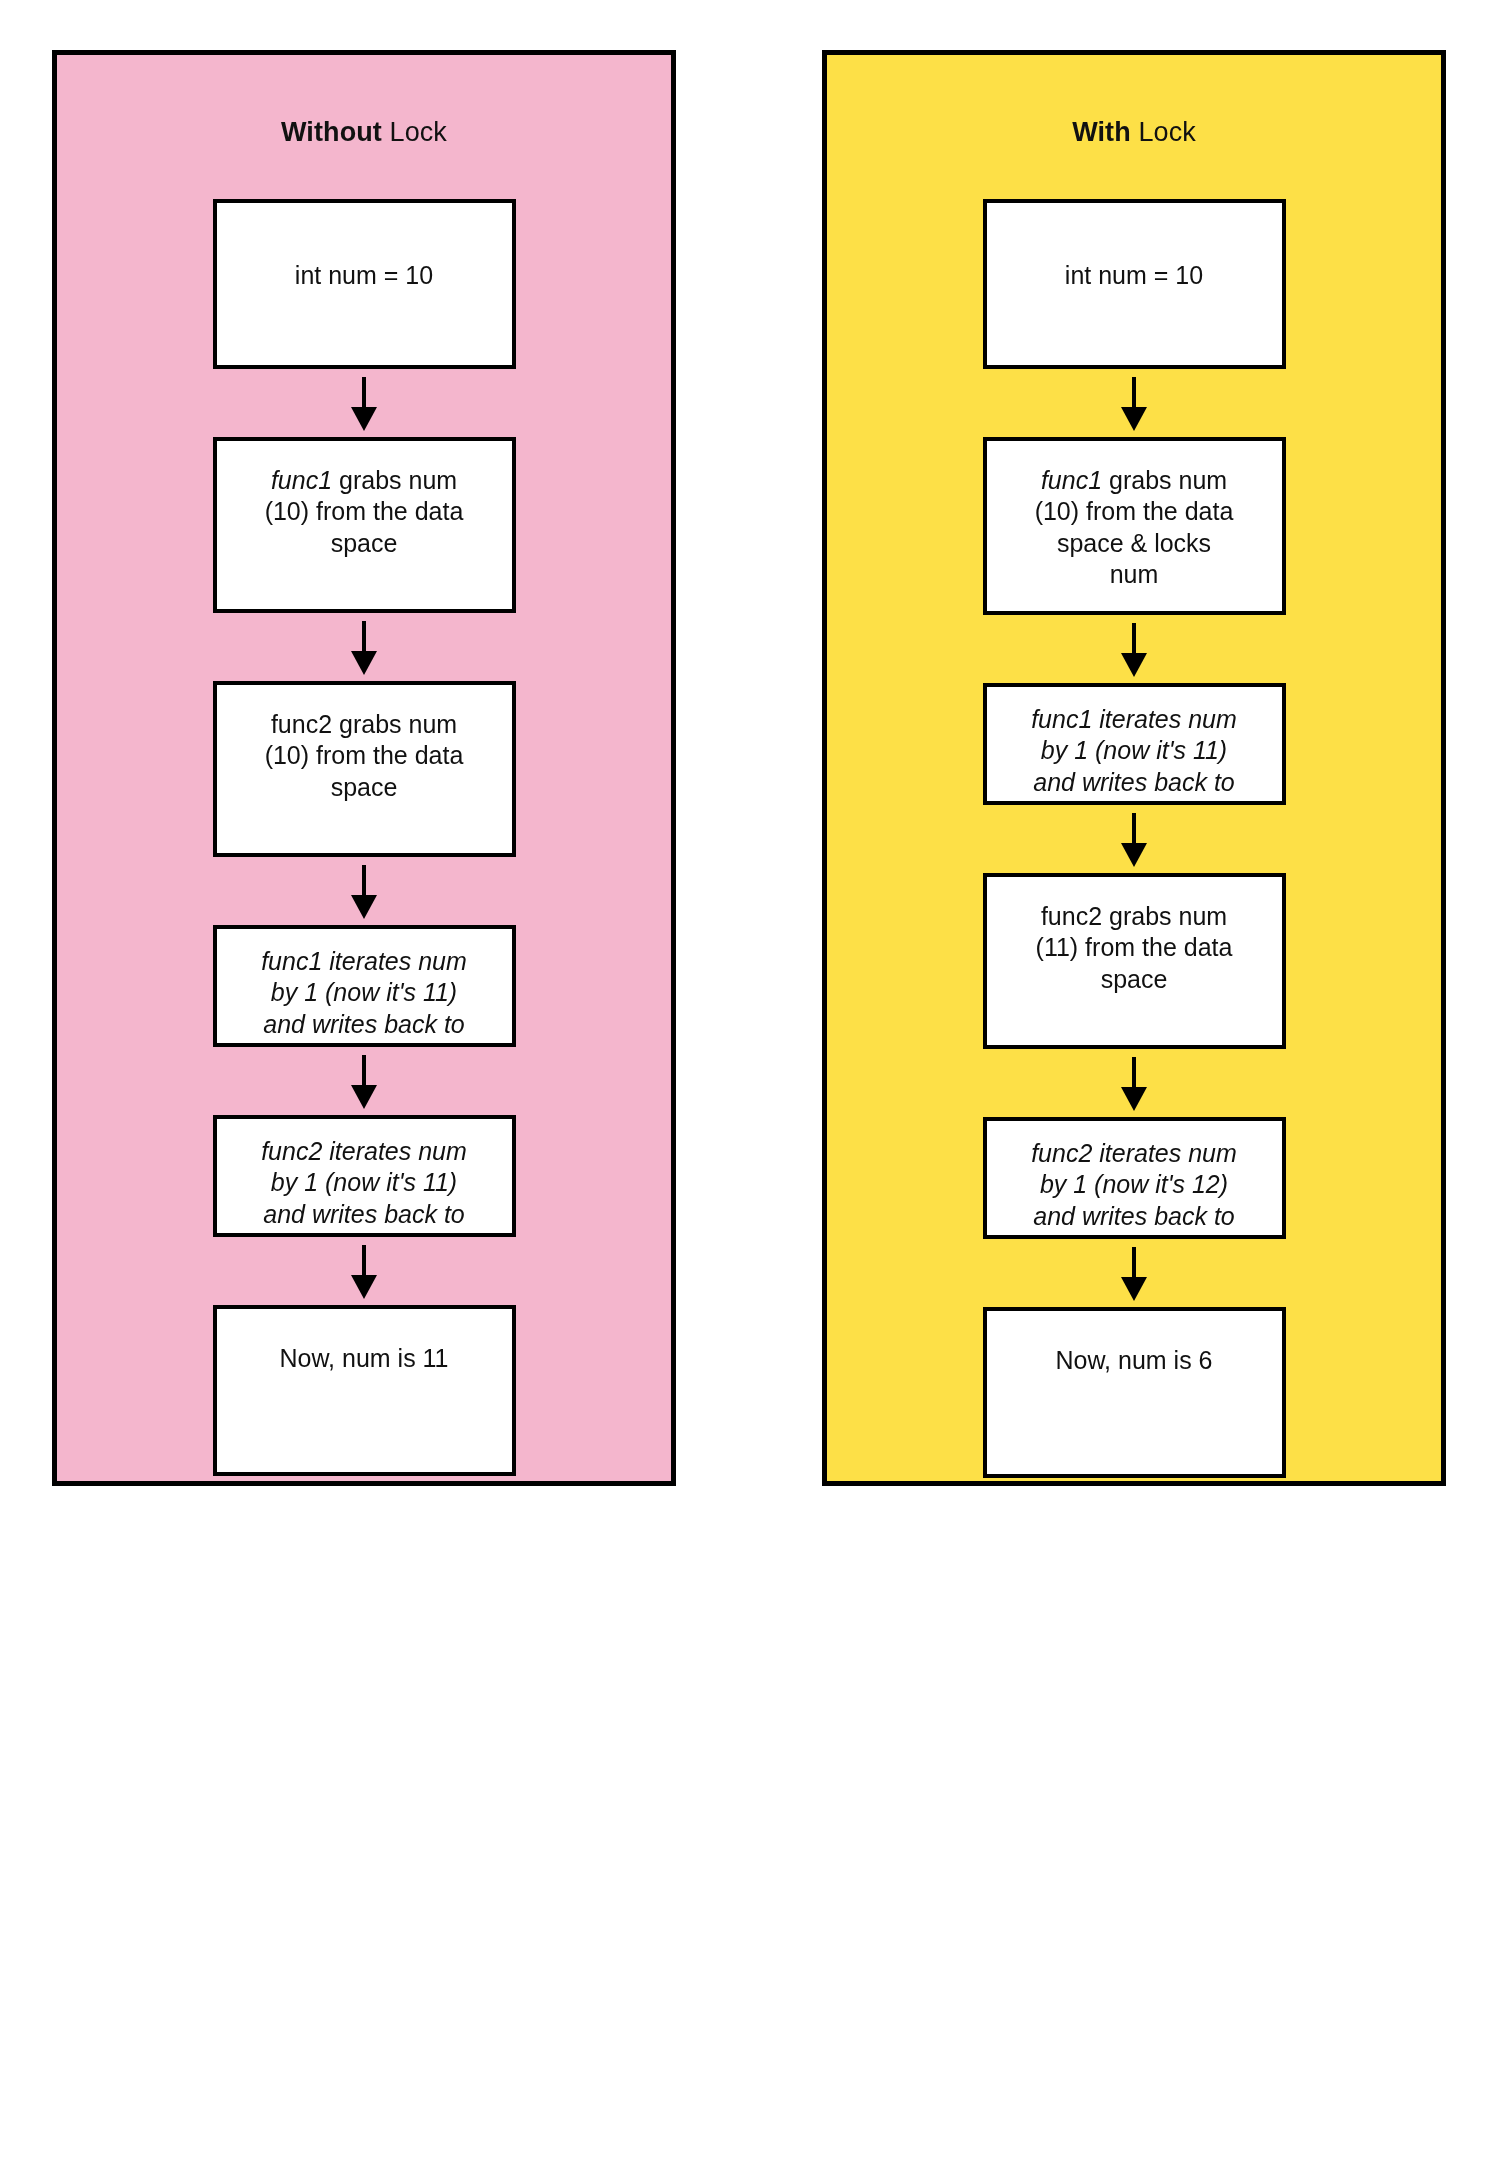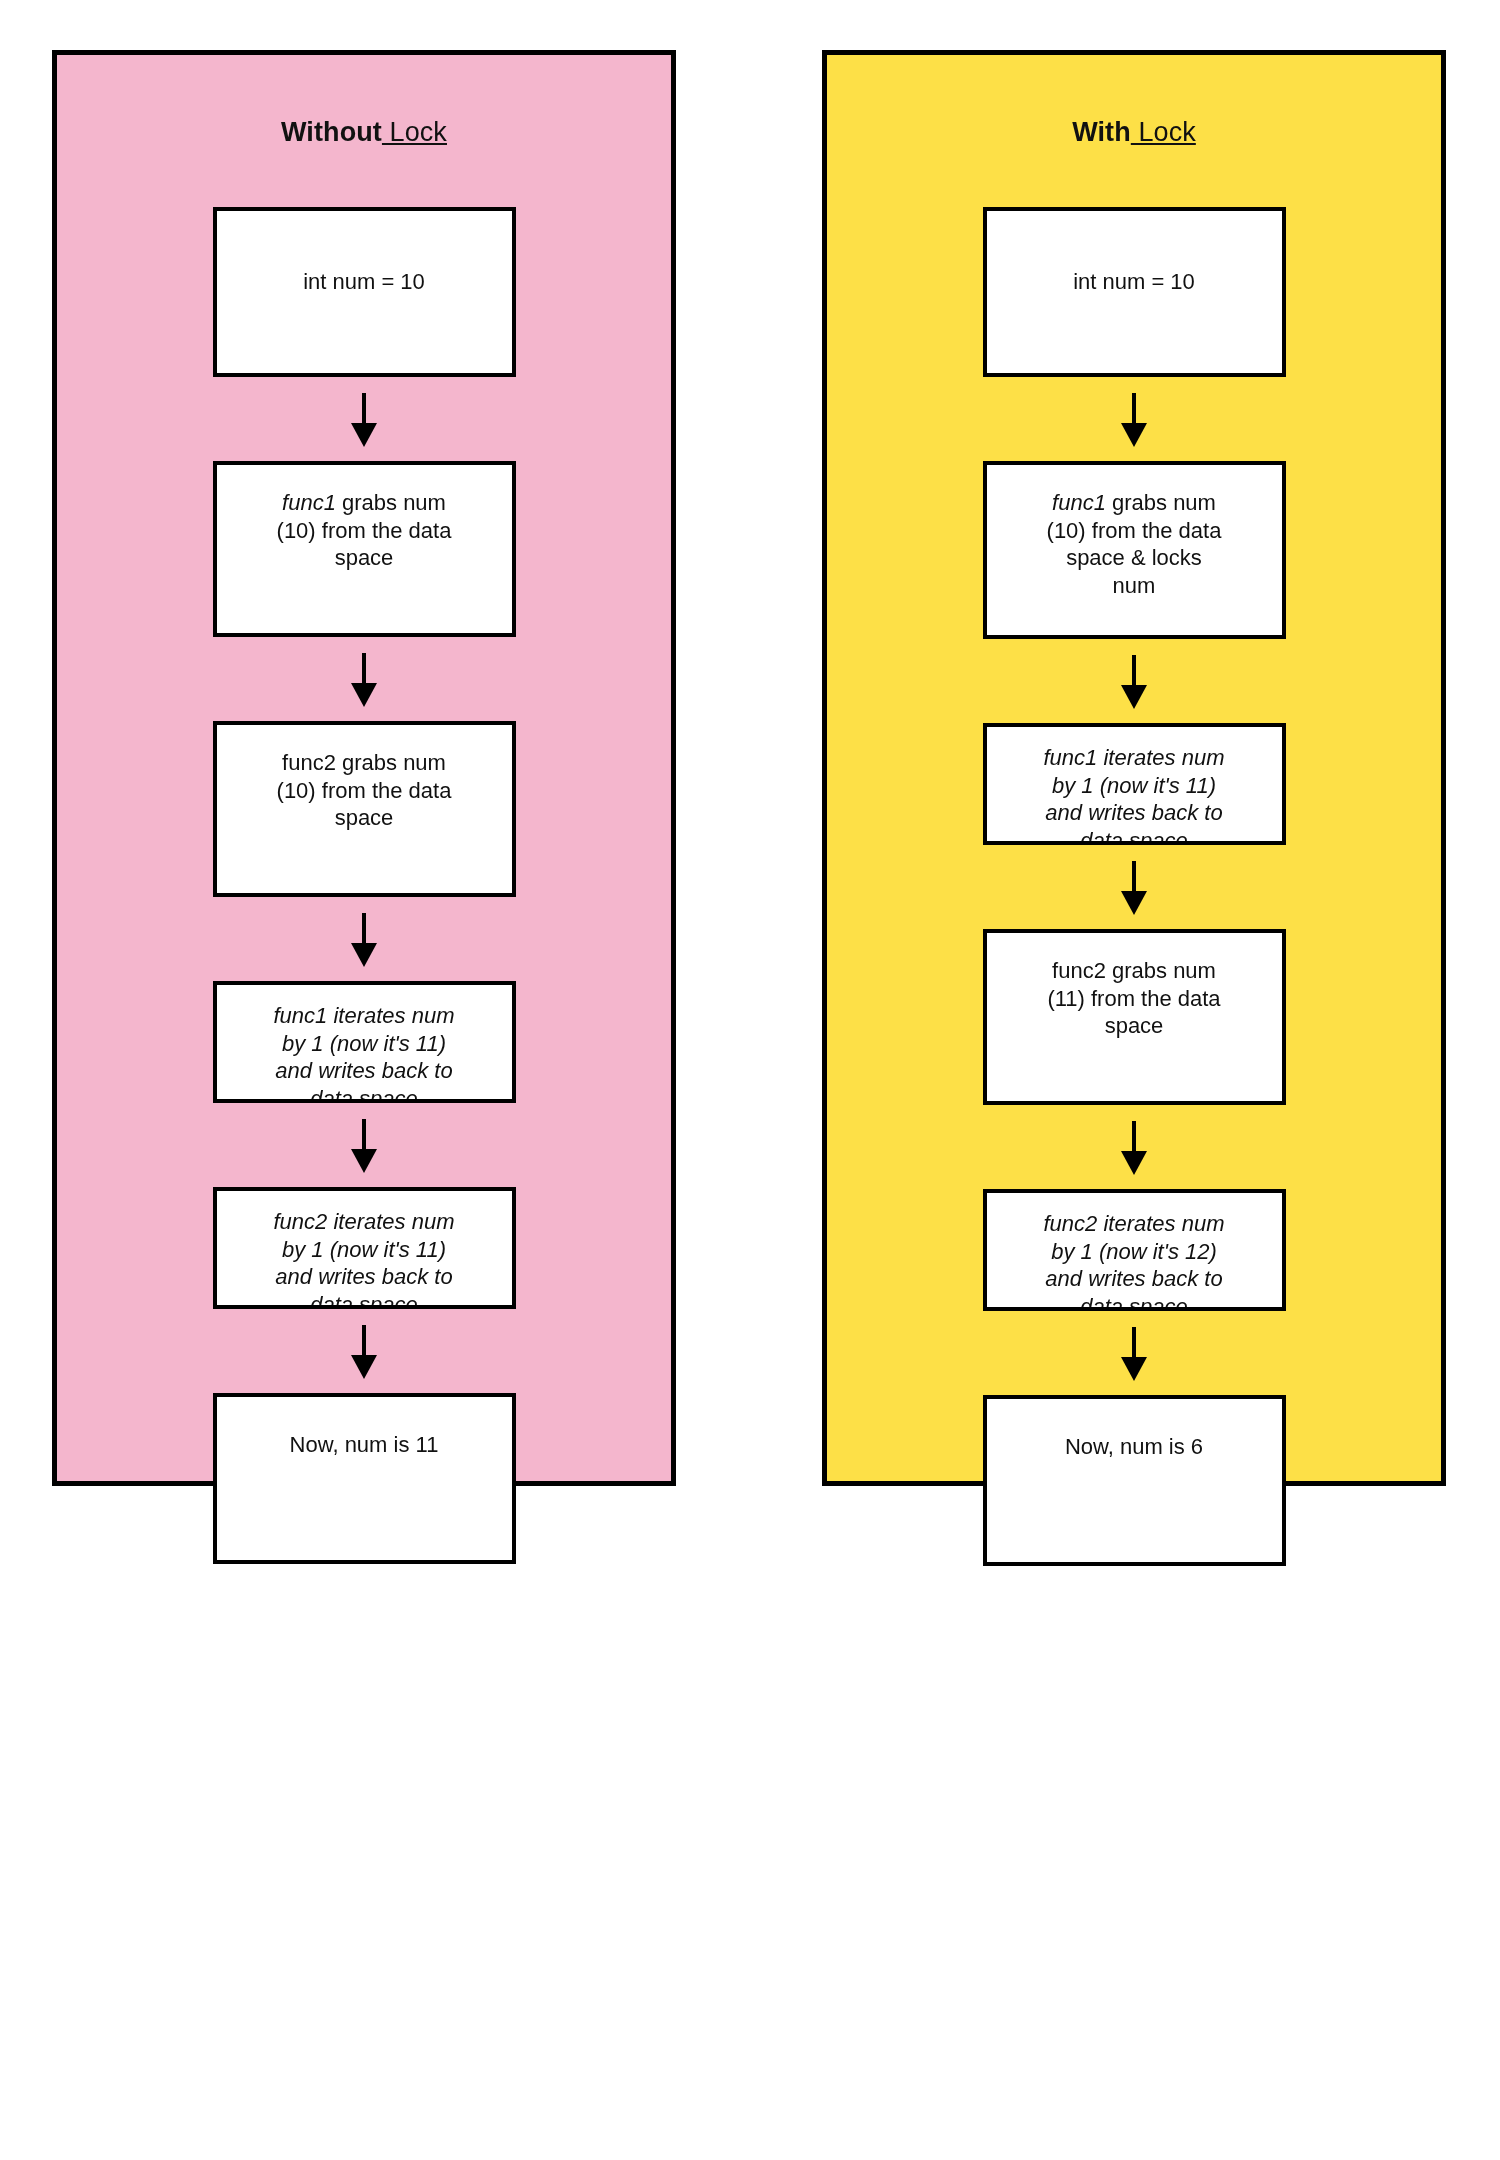--- a/index.html
+++ b/index.html
@@ -36,38 +36,38 @@
     left: 0;
     right: 0;
     top: 63px;
     text-align: center;
     font-size: 27px;
     color: #111111;
     line-height: 1.1;
     letter-spacing: 0.1px;
   }
   .panel-title .strong { font-weight: bold; }
-  .panel-title .light  { font-weight: normal; text-decoration: underline; }
+  .panel-title .light  { font-weight: normal; }
 
   .flow {
     position: absolute;
     left: 0;
     right: 0;
     top: 136px;
   }
 
   .node {
     position: relative;
     width: 303px;
-    margin: 16px auto;
+    margin: 8px auto;
     background: #ffffff;
     border: 4px solid #000000;
     box-sizing: border-box;
     color: #111111;
-    font-size: 22px;
+    font-size: 25px;
     line-height: 1.255;
     text-align: center;
     overflow: hidden;
   }
   .node .node-text {
     display: block;
     padding: 0 12px;
     box-sizing: border-box;
     white-space: pre-line;
   }

